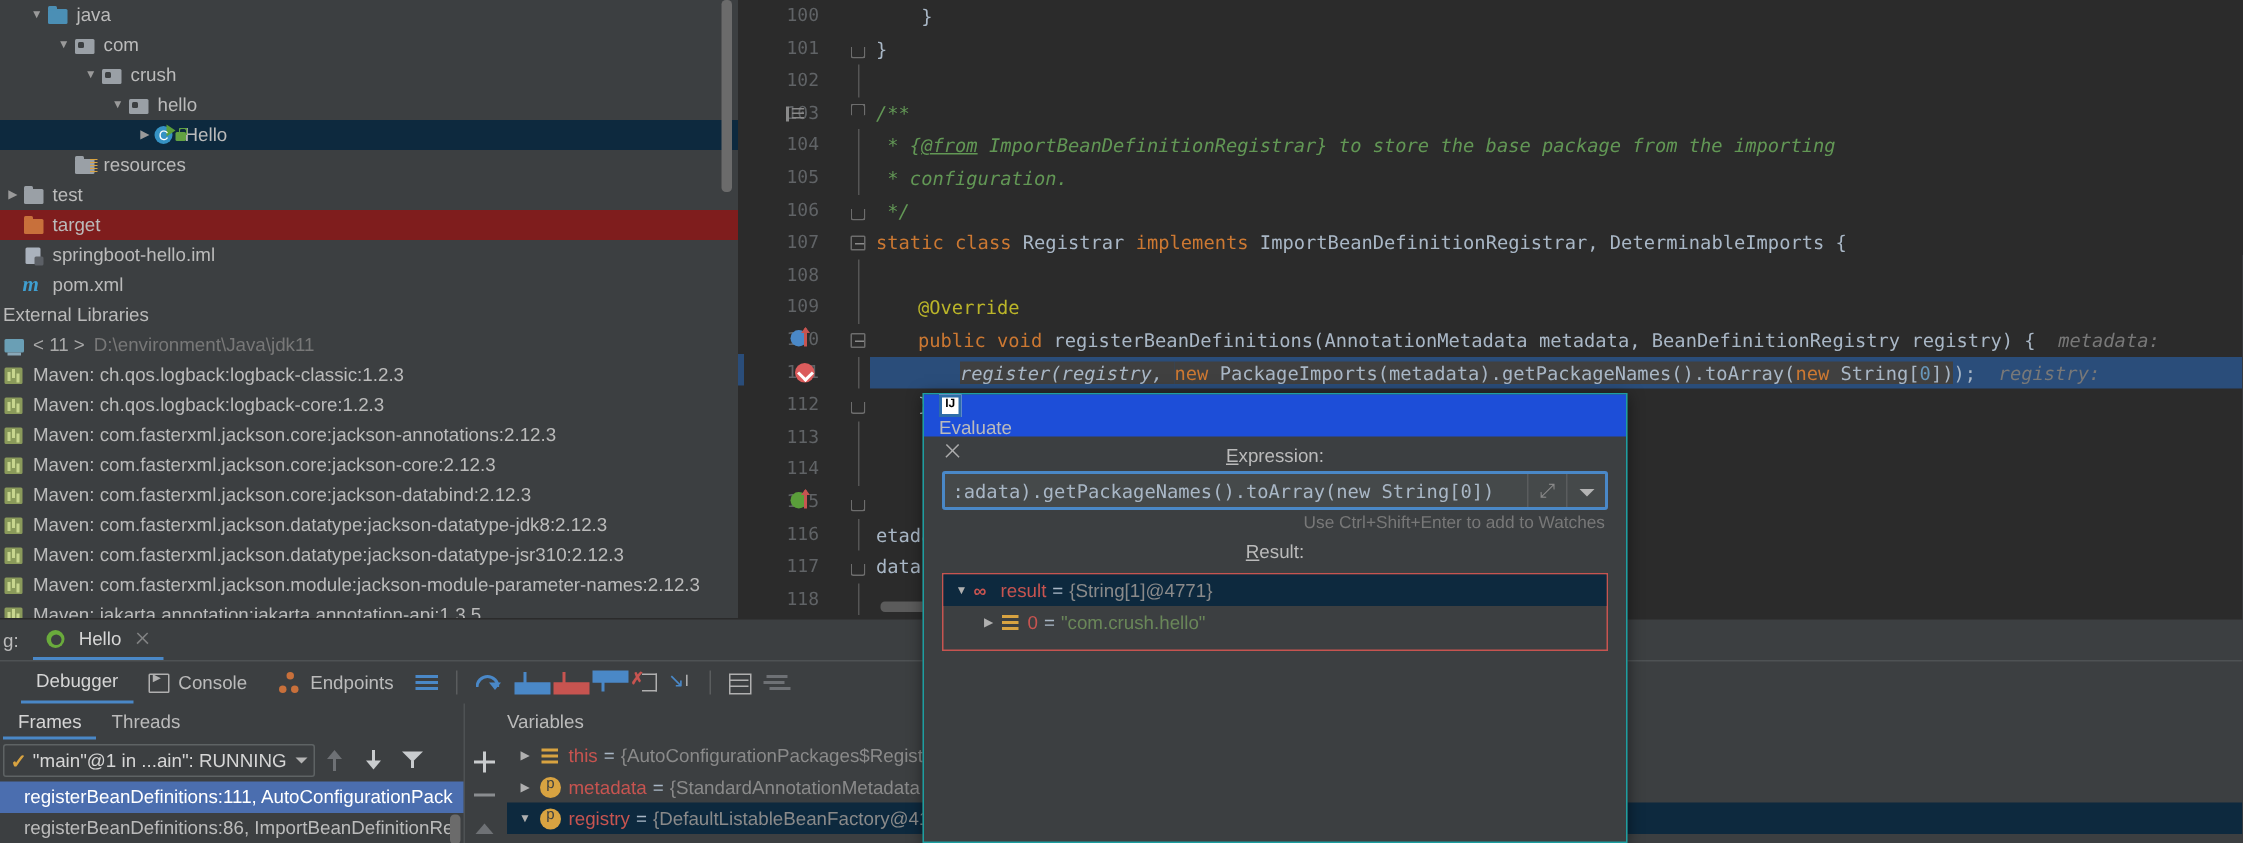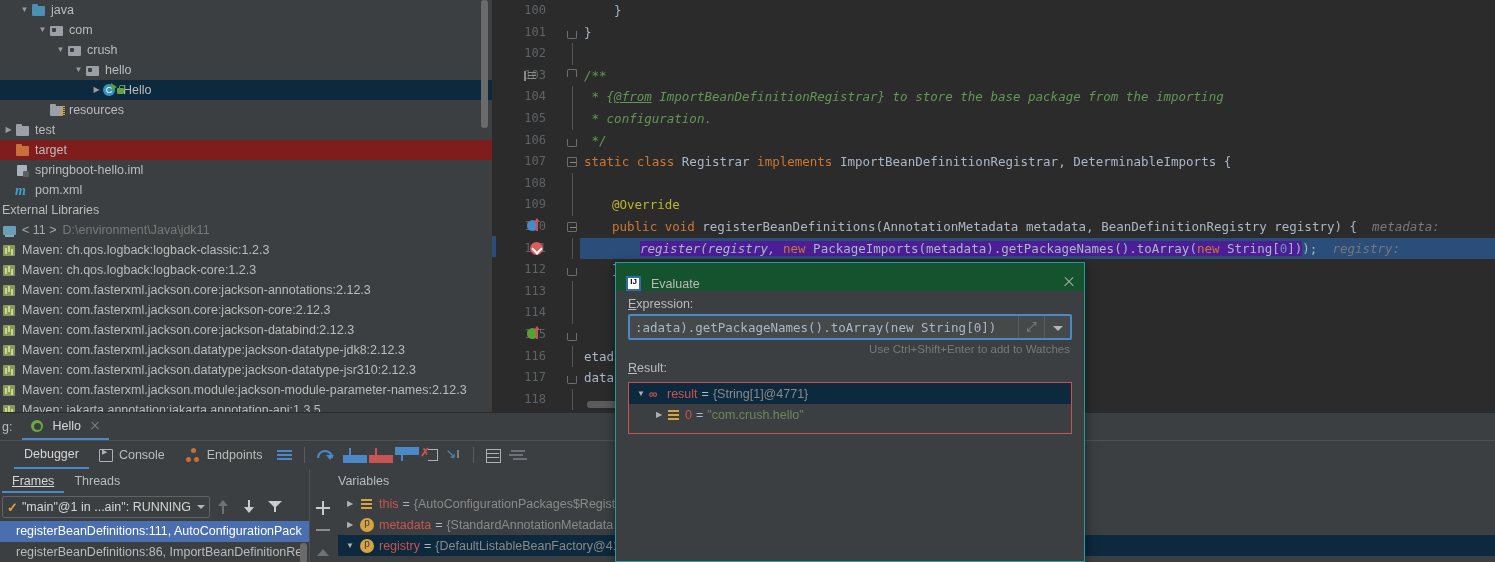--- a/index.html
+++ b/index.html
@@ -140,21 +140,21 @@
   .kw { color:#cc7832; }
   .cmt { color:#629755; font-style:italic; }
   .cmt-link { color:#629755; text-decoration:underline; font-style:italic;}
   .ann { color:#bbb529; }
   .num { color:#6897bb; }
   .hint { color:#787878; font-style:italic; }
   .fieldhl { color:#a9b7c6; }
 
   .line-exec { position:absolute; left:88px; top:0; right:0; height:21.6px;
     background:#2a4d7a; }
-  .sel-span { background:#4c1d95; }
+  .sel-span { background:#404040; }
 
   .bp-icon {
     position:absolute; left:38px; top:4px; width:13px; height:13px;
     border-radius:50%; background:#db5c5c;
   }
   .bp-icon::after{content:"";position:absolute;left:3px;top:3px;width:6px;height:6px;
     border-left:2px solid #fff;border-bottom:2px solid #fff;transform:rotate(-45deg);}
   .ov-icon {
     position:absolute; left:35px; top:4px; width:12px; height:12px;
   }
@@ -177,42 +177,43 @@
   }
 
   
   #evaluate-dialog {
     position:absolute; left:615px; top:262px; width:470px; height:300px;
     background:#3c3f41; border:1px solid #1d9ea0;
     box-shadow:0 2px 10px rgba(0,0,0,.5);
     z-index:50;
   }
   #eval-titlebar {
-    height:28px; display:flex; align-items:flex-end; padding:0 6px 0 10px;
-    background:#14532d;
+    height:28px; display:flex; align-items:flex-start; padding:0 6px 0 10px;
+    background:#1d4ed8;
+    flex-direction:column;
   }
   .ij-logo {
     width:15px; height:15px; background:#fff; border:2px solid #2d6ca8;
     margin-right:10px; position:relative; flex:0 0 15px;
   }
   .ij-logo::after{content:"IJ"; position:absolute; left:0; top:-1px; width:100%;
     text-align:center; font-size:8px; font-weight:bold; color:#000;
     font-family:"Liberation Sans",sans-serif;}
   #eval-title { font-size:12.5px; color:#bbbbbb; flex:1; }
   #eval-close {
     width:18px; height:18px; position:relative; cursor:pointer; opacity:.85;
   }
   #eval-close::before, #eval-close::after {
     content:""; position:absolute; left:3px; top:8px; width:12px; height:1.4px;
     background:#c0c0c0;
   }
   #eval-close::before { transform:rotate(45deg); }
   #eval-close::after { transform:rotate(-45deg); }
 
-  .eval-label { padding:6px 12px 3px 12px; font-size:12.5px; color:#bbbbbb; }
+  .eval-label { padding:6px 12px 3px 12px; font-size:12.5px; color:#bbbbbb;text-align:center; }
   .eval-label u { text-decoration:underline; }
   #expr-wrap { margin:0 12px; display:flex; height:26px;
     border:2px solid #4a88c7; background:#45494a; border-radius:2px; }
   #expr-field {
     flex:1; display:flex; align-items:center; padding-left:5px;
     font-family:"DejaVu Sans Mono","Liberation Mono",monospace;
     font-size:12.5px; color:#a9b7c6; overflow:hidden; white-space:nowrap;
   }
   #expr-expand { width:26px; position:relative; border-left:1px solid #5a5d5e; }
   #expr-expand::before{content:"⤢"; position:absolute; left:0; top:0; width:100%;
@@ -305,21 +306,21 @@
     border:1.4px solid #b0b0b0;}
   .ic-grid::after{content:"";position:absolute;left:6px;top:9px;width:13px;height:1.2px;
     background:#b0b0b0;box-shadow:0 4px 0 0 #b0b0b0;}
   .ic-sortlines::before{content:"";position:absolute;left:5px;top:6px;width:14px;height:2px;
     background:#6e7175;box-shadow:-2px 4px 0 0 #6e7175, 2px 8px 0 0 #6e7175;}
 
   #panes { display:flex; height:94px; }
   #frames-pane { width:310px; border-right:1px solid #4e5254; position:relative; }
   .pane-tabs { height:24px; display:flex; align-items:center; padding-left:2px; }
   .pane-tab { padding:0 10px; height:23px; line-height:23px; font-size:12.5px; color:#bbbbbb; }
-  .pane-tab.active { border-bottom:2px solid #4a88c7; color:#d6d6d6;text-decoration:underline; }
+  .pane-tab.active { border-bottom:2px solid #4a88c7; color:#d6d6d6; }
   #frames-controls { height:28px; display:flex; align-items:center; padding-left:2px; }
   #thread-combo {
     display:flex; align-items:center; height:22px; width:208px;
     border:1px solid #5e6364; background:#3c3f41; padding:0 4px; border-radius:2px;
   }
   .ic-check { color:#d8a341; font-size:13px; margin-right:4px; font-weight:bold; }
   #thread-label { flex:1; font-size:12.5px; color:#d6d6d6; white-space:nowrap; overflow:hidden;}
   .combo-caret { border-left:4px solid transparent; border-right:4px solid transparent;
     border-top:4px solid #b4b4b4; }
   .fr-btn { width:26px; height:22px; position:relative; }

